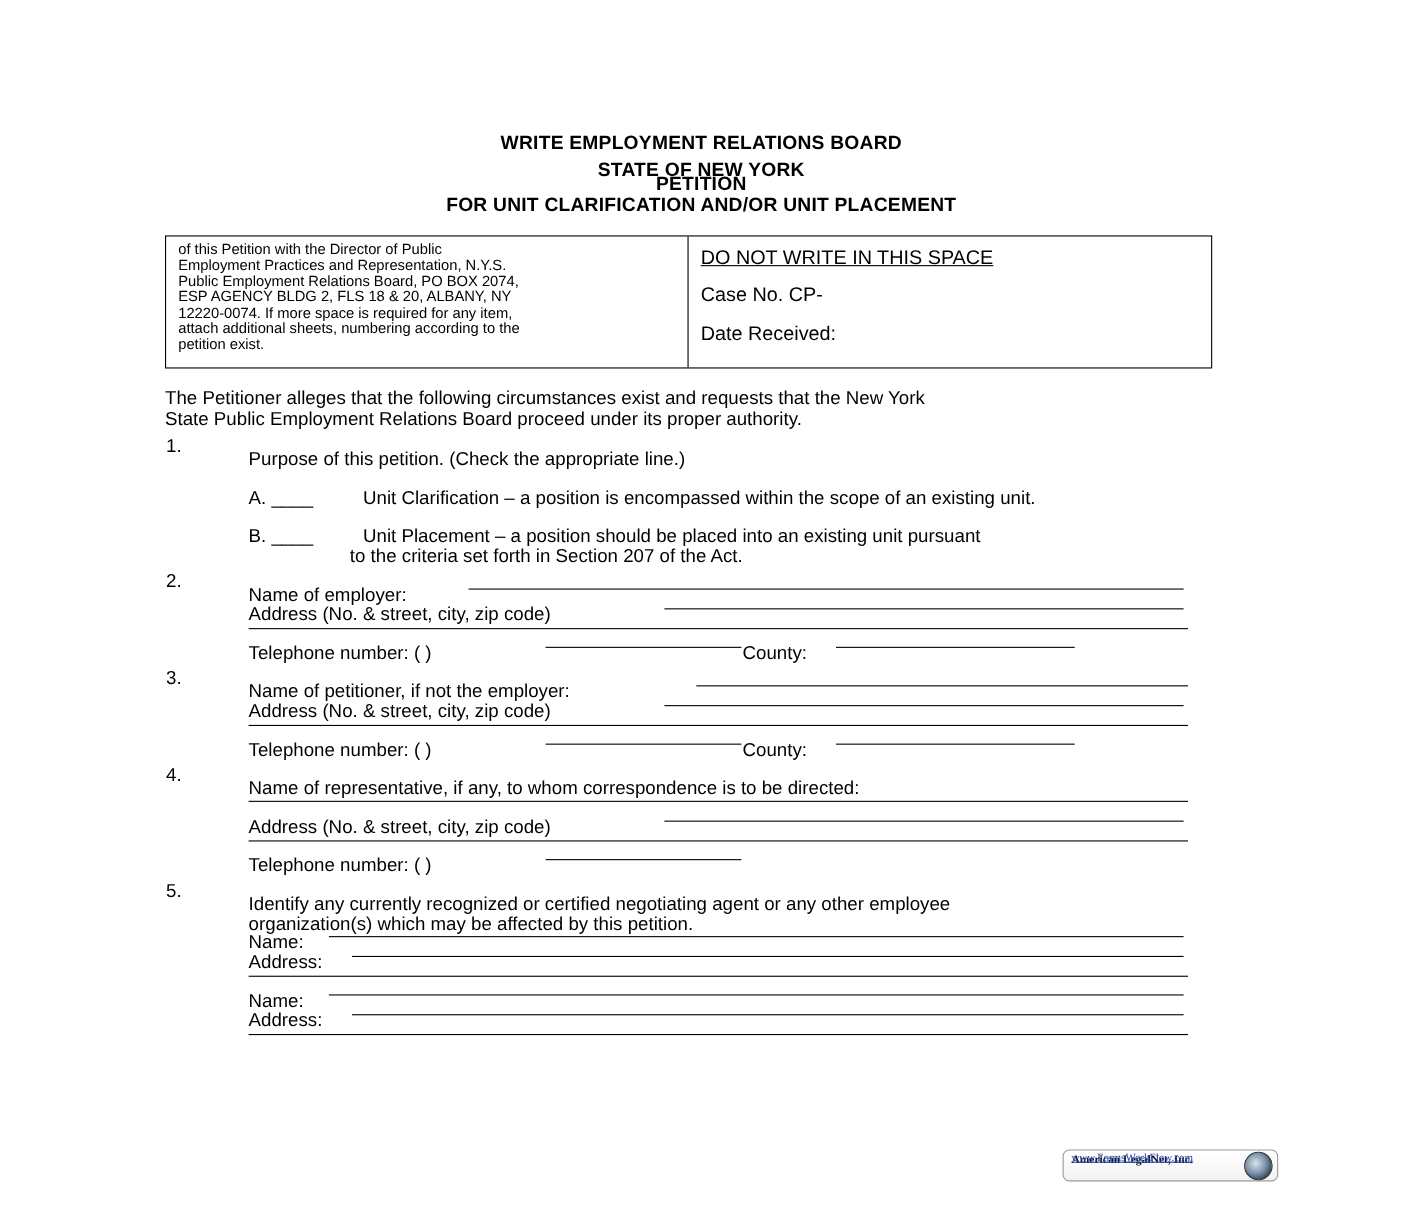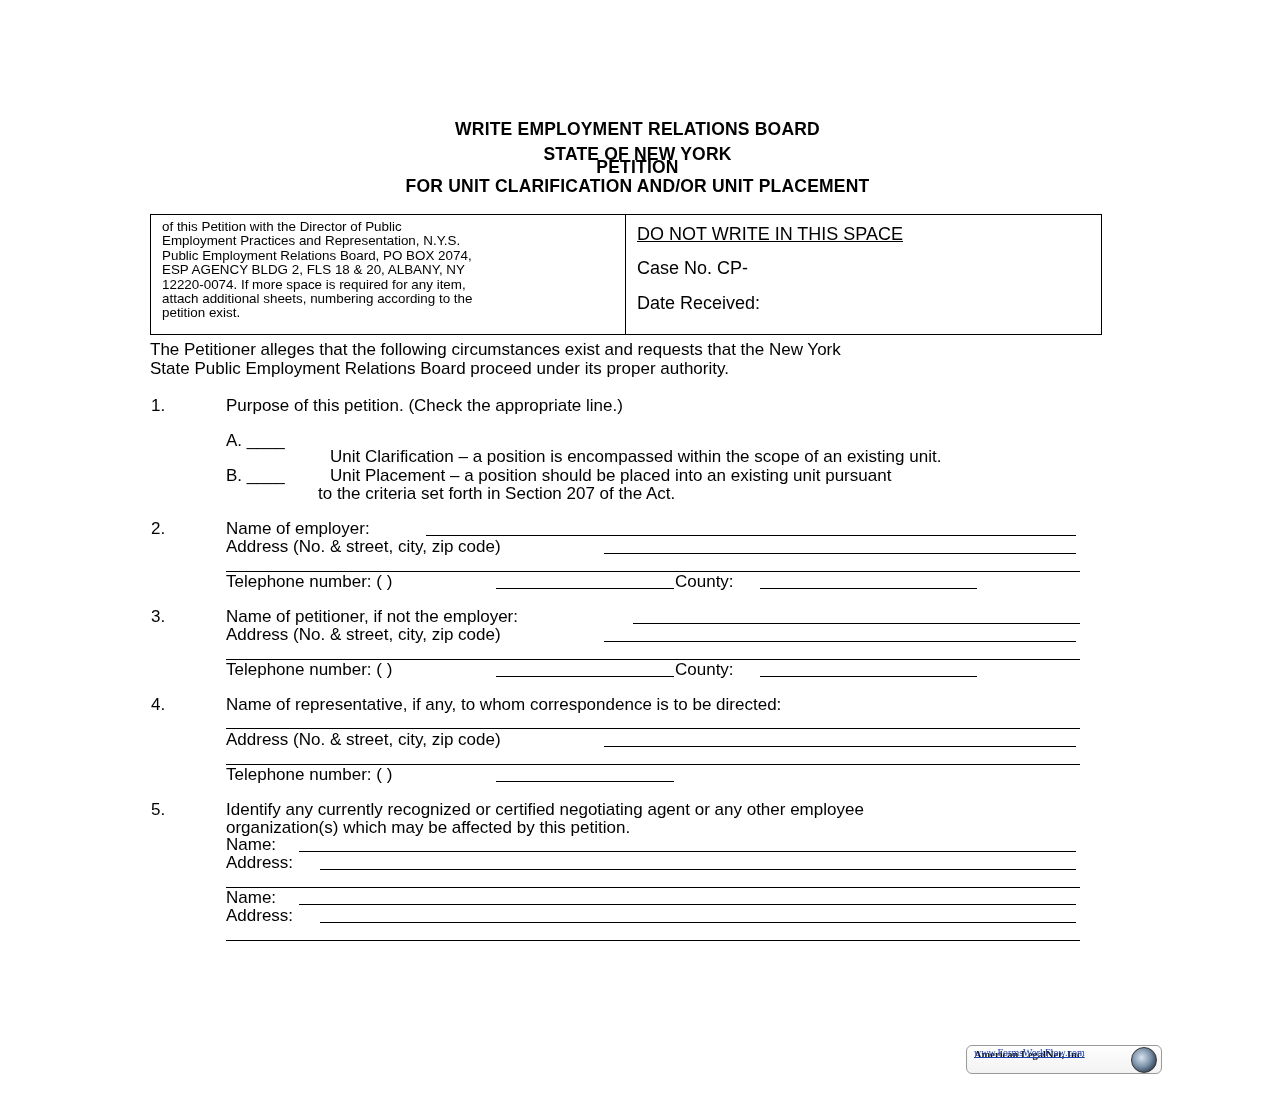--- a/index.html
+++ b/index.html
@@ -37,21 +37,21 @@
       overflow: hidden;
     }
     .instr-left b { font-weight: bold; }
     .instr-right {
       flex: 1;
       padding: 9px 10px 0 11px;
       font-size: 18px;
     }
     .instr-right .dnw { text-decoration: underline; display: block; height: 34px; line-height: 20px; }
     .instr-right .row { display: block; height: 35px; line-height: 20px; }
-    .txt { position: absolute; white-space: nowrap; font-size: 17px; line-height: 18px; }
+    .txt { position: absolute; white-space: nowrap; font-size: 17px; line-height: 18px; margin-top: 12px; }
     .num { position: absolute; left: 151px; font-size: 17px; line-height: 18px; }
     .line {
       position: absolute;
       border-bottom: 1.2px solid #000;
       height: 0;
     }
     .logo {
       position: absolute;
       left: 966px; top: 1045px;
       width: 196px; height: 29px;
@@ -93,21 +93,21 @@
     <span class="row">Date Received:</span>
   </div>
 </div>
 
 <div class="txt" style="left:150px; top:341px;">The Petitioner alleges that the following circumstances exist and requests that the New York</div>
 <div class="txt" style="left:150px; top:360px;">State Public Employment Relations Board proceed under its proper authority.</div>
 
 <div class="num" style="top:397px;">1.</div>
 <div class="txt" style="left:226px; top:397px;">Purpose of this petition.  (Check the appropriate line.)</div>
 <div class="txt" style="left:226px; top:432px;">A. ____</div>
-<div class="txt" style="left:330px; top:448px;">Unit Clarification – a position is encompassed within the scope of an existing unit.</div>
+<div class="txt" style="left:330px; top:432px;">Unit Clarification – a position is encompassed within the scope of an existing unit.</div>
 <div class="txt" style="left:226px; top:467px;">B. ____</div>
 <div class="txt" style="left:330px; top:467px;">Unit Placement – a position should be placed into an existing unit pursuant</div>
 <div class="txt" style="left:318px; top:485px;">to the criteria set forth in Section 207 of the Act.</div>
 
 <div class="num" style="top:520px;">2.</div>
 <div class="txt" style="left:226px; top:520px;">Name of employer:</div>
 <div class="line" style="left:426px; width:650px; top:535px;"></div>
 <div class="txt" style="left:226px; top:538px;">Address (No. &amp; street, city, zip code)</div>
 <div class="line" style="left:604px; width:472px; top:553px;"></div>
 <div class="line" style="left:226px; width:854px; top:571px;"></div>

